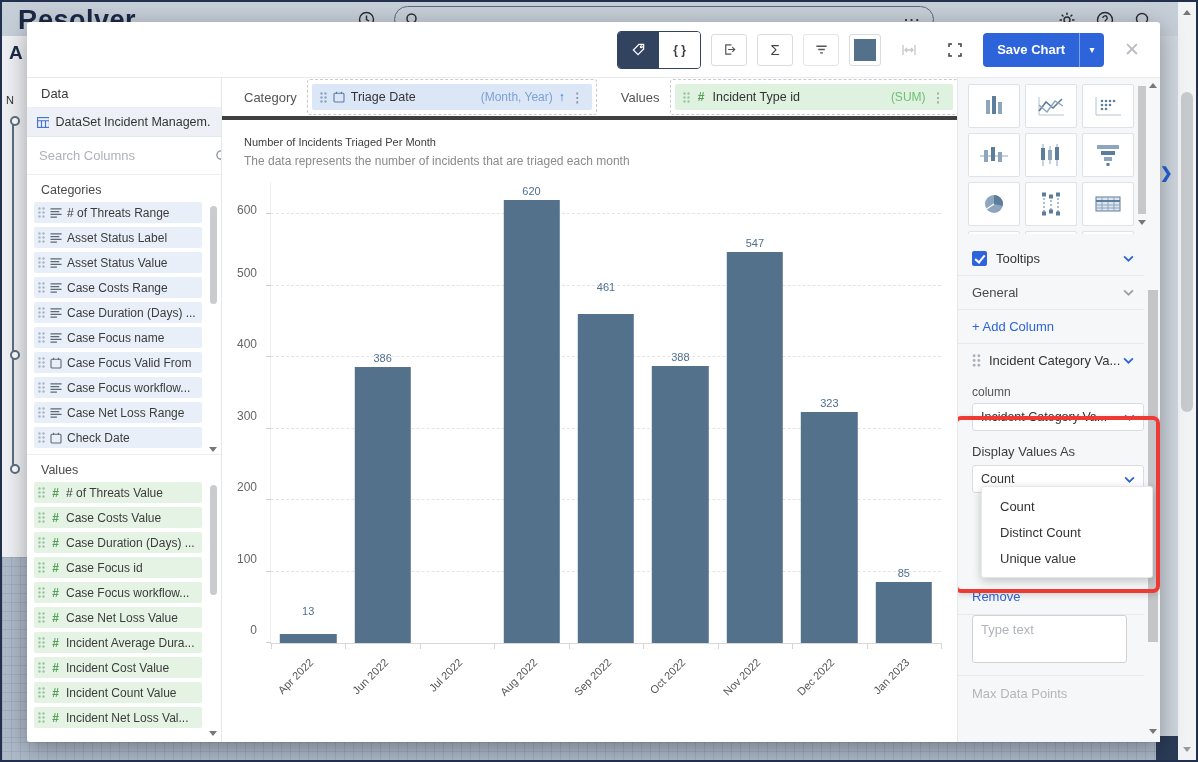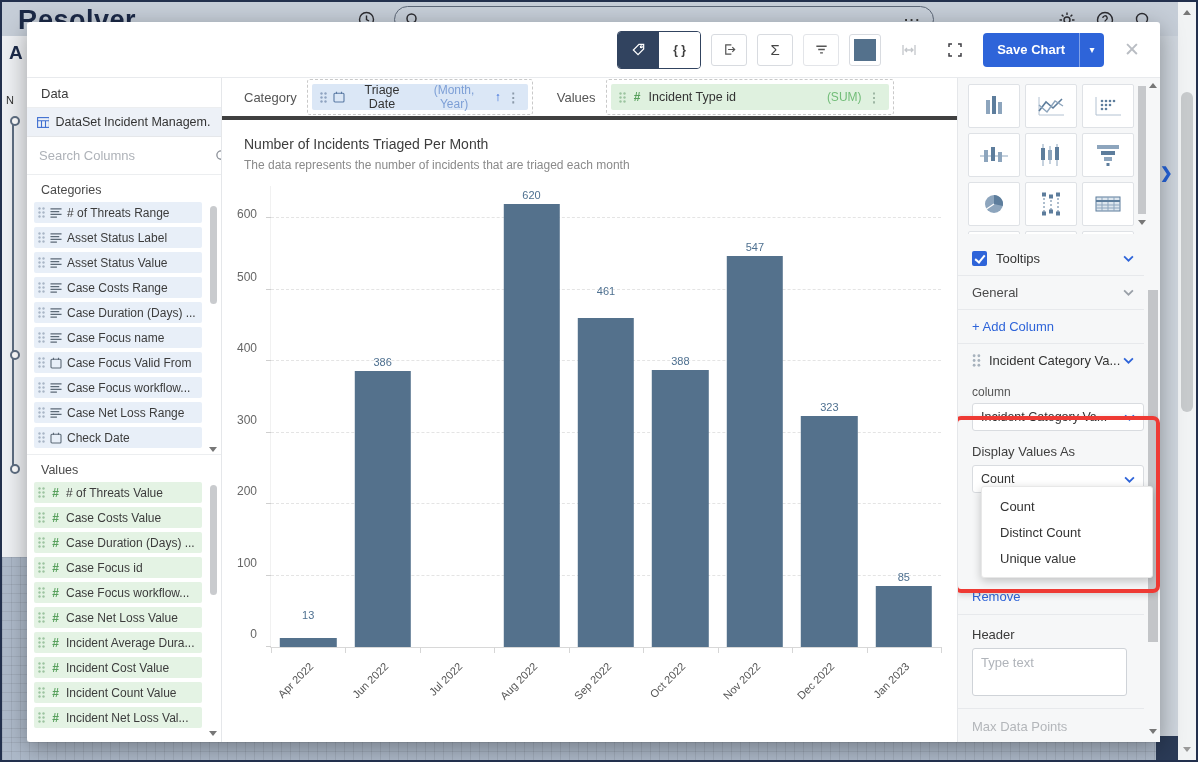--- a/index.html
+++ b/index.html
@@ -80,30 +80,30 @@
   .lscroll { position:absolute; right:4px; width:7px; background:#c9cbce; border-radius:4px; }
   .larrow { position:absolute; right:4px; }
 
   
   .main { flex:1; display:flex; flex-direction:column; min-width:0; background:#fff; }
   .builder-row { height:42px; display:flex; align-items:center; gap:10px; padding-left:22px;
                  border-bottom:4px solid #404040; }
   .b-label { font-size:13px; color:#555; }
   .dropzone { border:1px dashed #c9c9c9; border-radius:3px; padding:4px; }
   .pill { height:26px; border-radius:2px; display:flex; align-items:center; gap:6px; padding:0 8px; }
-  .pill-blue { background:#dbe7f6; width:216px;text-align:center; }
+  .pill-blue { background:#dbe7f6; width:280px; }
   .pill-green { background:#dff1df; width:278px; }
   .pill-name { font-size:12.5px; color:#333; }
   .pill-mod { font-size:12px; margin-left:auto; }
   .mod-blue { color:#7d9fd6; }
   .mod-green { color:#72bd78; }
   .pill-up { color:#2e64d9; font-size:12px; font-weight:bold; }
   .kebab { color:#8b9aa9; font-size:13px; font-weight:bold; }
   .title-block { padding:16px 22px 0; }
-  .c-title { font-size:14px; color:#3d3d3d; font-weight:500; }
+  .c-title { font-size:11px; color:#3d3d3d; font-weight:500; }
   .c-sub { font-size:12px; color:#8a8a8a; margin-top:6px; }
   .chart-area { flex:1; position:relative; }
   .plot { position:absolute; left:48px; right:16px; top:14px; height:462px;
           border-bottom:1px solid #d8d8d8; border-left:1px solid #f1f1f1; }
   .gline { position:absolute; left:0; right:0; border-top:1px dashed #e4e4e4; }
   .ytickmark { position:absolute; left:-5px; width:5px; height:1px; background:#cfcfcf; }
   .ylabels { position:absolute; left:0; top:14px; width:44px; height:462px; }
   .ylab { position:absolute; right:9px; font-size:12px; color:#666; }
   .slot { position:absolute; bottom:0; }
   .bar { position:absolute; bottom:0; left:50%; transform:translateX(-50%); background:#54718c; }
@@ -941,21 +941,20 @@
         </div>
 
         <div class="dd-menu">
             <div class="opt">Count</div>
             <div class="opt">Distinct Count</div>
             <div class="opt">Unique value</div>
           </div>
 
         <div class="below-block">
           <div class="remove-row link-blue"><span>Remove</span></div>
-          <div class="hdr-label">Header</div>
           <textarea class="hdr-area" placeholder="Type text" style=""></textarea>
           <div class="hdr-sep"></div>
           <div class="max-label">Max Data Points</div>
         </div>
 
         <div class="panel-scroll-track">
           <div class="tri-up" style="position:absolute;right:3px;top:5px"></div>
           <div class="panel-thumb"></div>
           <div class="tri-down" style="position:absolute;right:3px;bottom:8px"></div>
         </div>

